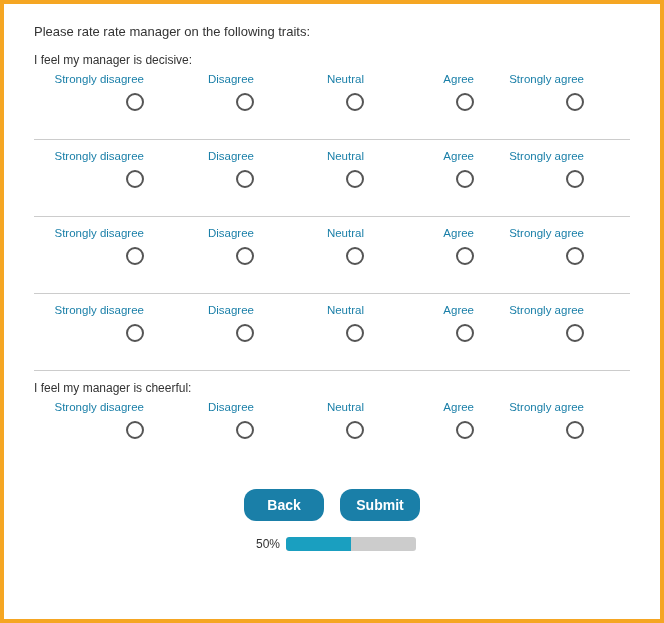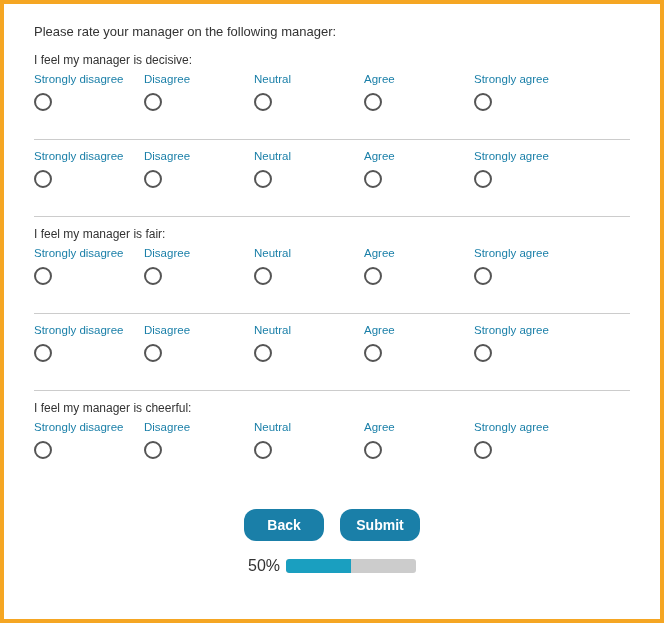--- a/index.html
+++ b/index.html
@@ -40,21 +40,21 @@
     }
     .options-row {
       display: flex;
       flex-direction: row;
       align-items: flex-start;
       gap: 0;
     }
     .option-item {
       display: flex;
       flex-direction: column;
-      align-items: flex-start;
+      align-items: flex-end;
       width: 110px;
     }
     .option-label {
       font-size: 11.5px;
       color: #1a7fa8;
       text-align: center;
       margin-bottom: 4px;
       min-height: 16px;
     }
     .option-radio {
@@ -90,21 +90,21 @@
       font-weight: bold;
     }
     .progress-row {
       display: flex;
       justify-content: center;
       align-items: center;
       gap: 6px;
       margin-top: 4px;
     }
     .progress-label {
-      font-size: 16px;
+      font-size: 12px;
       color: #333;
       width: 32px;
       text-align: right;
     }
     .progress-bar-container {
       width: 130px;
       height: 14px;
       background: #ccc;
       border-radius: 3px;
       overflow: hidden;
@@ -114,21 +114,21 @@
     .progress-bar-fill {
       height: 100%;
       background: #1a9fc0;
       border-radius: 3px 0 0 3px;
     }
   </style>
 </head>
 <body>
 
 <div class="outer-frame">
-  <div class="page-title">Please rate your manager on the following manager:</div>
+  <div class="page-title">Please rate rate manager on the following traits:</div>
 
   <div id="questions-container">
       <div class="question-section">
         <div class="question-label">I feel my manager is decisive:</div>
         <div class="options-row">
           <div class="option-item">
             <div class="option-label">Strongly disagree</div>
             <input type="radio" class="option-radio" name="question-decisive" value="Strongly disagree" style="">
           </div>
           <div class="option-item">
@@ -167,21 +167,20 @@
             <div class="option-label">Agree</div>
             <input type="radio" class="option-radio" name="question-strong" value="Agree" style="">
           </div>
           <div class="option-item">
             <div class="option-label">Strongly agree</div>
             <input type="radio" class="option-radio" name="question-strong" value="Strongly agree" style="">
           </div>
         </div>
       </div>
       <div class="question-section">
-        <div class="question-label">I feel my manager is fair:</div>
         <div class="options-row">
           <div class="option-item">
             <div class="option-label">Strongly disagree</div>
             <input type="radio" class="option-radio" name="question-fair" value="Strongly disagree" style="">
           </div>
           <div class="option-item">
             <div class="option-label">Disagree</div>
             <input type="radio" class="option-radio" name="question-fair" value="Disagree" style="">
           </div>
           <div class="option-item">

